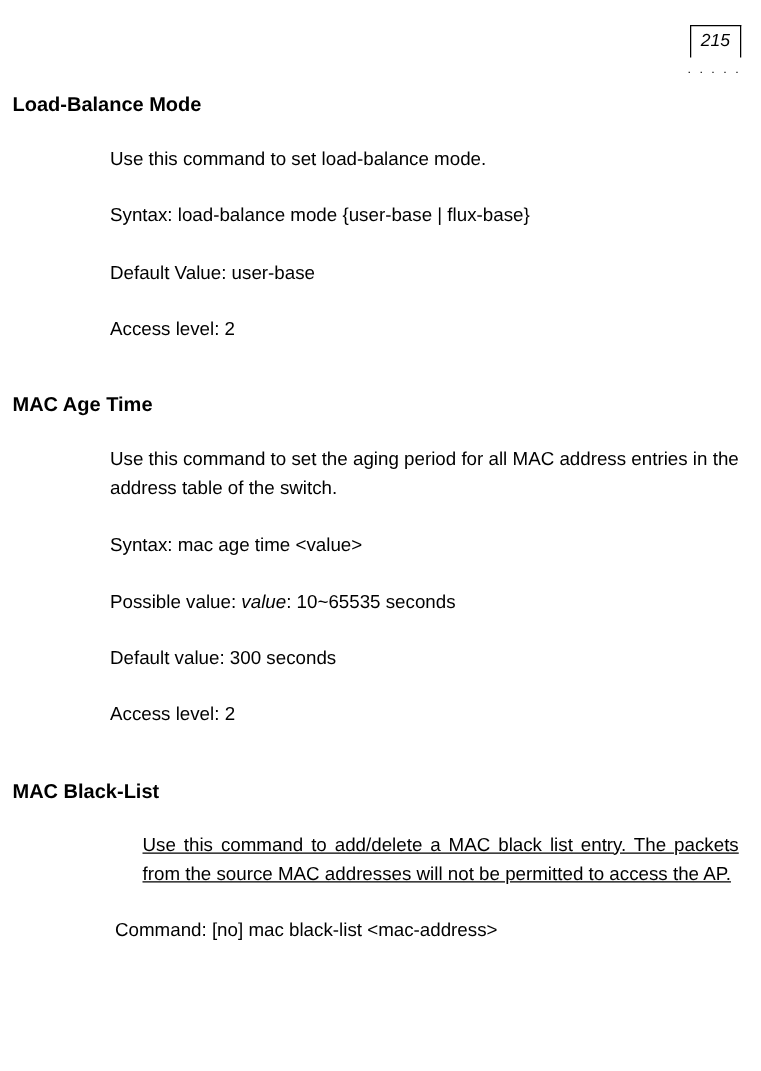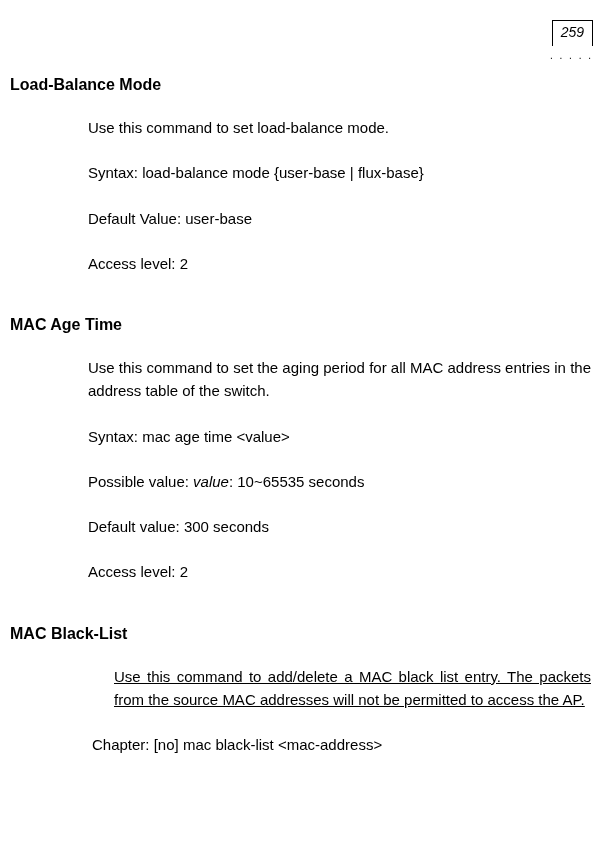--- a/index.html
+++ b/index.html
@@ -72,21 +72,21 @@
     }
     .italic {
       font-style: italic;
     }
   </style>
 </head>
 <body>
 
 <div class="header">
   <div class="header-line">
-    <span class="page-box">259</span>
+    <span class="page-box">215</span>
   </div>
   <div class="dots-row">. . . . .</div>
 </div>
 
 <div class="section-heading first">Load-Balance Mode</div>
 
 <div class="indented para">Use this command to set load-balance mode.</div>
 
 <div class="indented para bold">Syntax: load-balance mode {user-base | flux-base}</div>
 
@@ -114,14 +114,14 @@
 
 <div class="indented para">
   <span class="bold">Access level: </span><span>2</span>
 </div>
 
 <div class="section-heading">MAC Black-List</div>
 
 <div class="indented para" style="margin-left:104px;text-decoration:underline;">Use this command to add/delete a MAC black list entry. The packets from the source MAC addresses will not be permitted to access the AP.</div>
 
 <div class="indented para" style="margin-left:82px; margin-bottom:0;">
-  <span class="bold">Chapter: </span><span>[no] </span><span class="bold">mac black-list </span><span>&lt;mac-address&gt;</span>
+  <span class="bold">Command: </span><span>[no] </span><span class="bold">mac black-list </span><span>&lt;mac-address&gt;</span>
 </div>
 
 </body></html>

